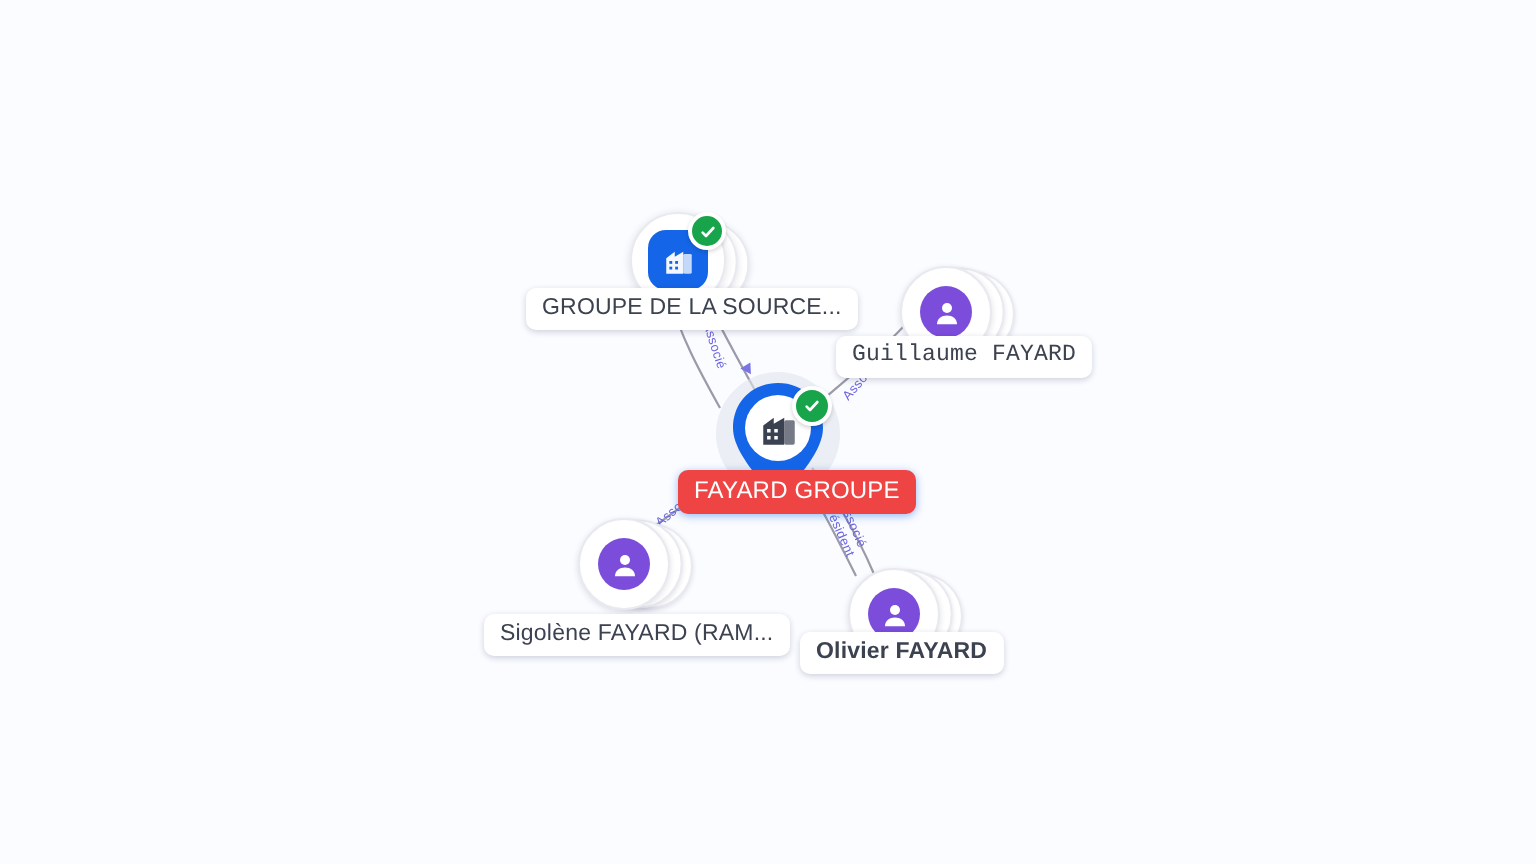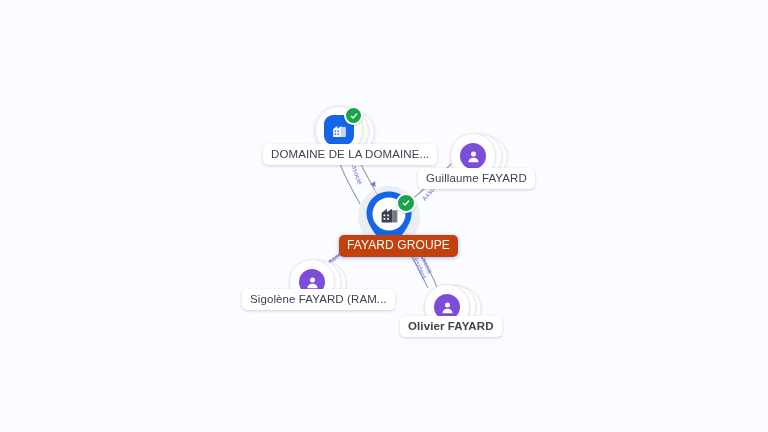--- a/index.html
+++ b/index.html
@@ -83,21 +83,21 @@
     background:#ffffff;
     color:#3c4250;
     font-size:11.5px;
     letter-spacing:.1px;
     padding:4px 8px 5px 8px;
     border-radius:5px;
     box-shadow:0 1px 3px rgba(25,35,80,.20);
     line-height:1.05;
   }
   .node-label.selected{
-    background:#c2410c;
+    background:#ef4444;
     color:#ffffff;
     box-shadow:0 1px 4px rgba(21,101,232,.45);
     font-size:12px;
   }
 
   
   .edge-label{
     position:absolute;
     font-size:6.5px;
     color:#6c63e0;
@@ -156,53 +156,53 @@
         <rect x="9.3" y="16" width="2" height="2" fill="#1565e8"></rect>
       </svg>
     </div>
     <div class="verified-badge">
       <svg width="8" height="8" viewBox="0 0 24 24" fill="none" stroke="#ffffff" stroke-width="4" stroke-linecap="round" stroke-linejoin="round">
         <polyline points="4,13 9,18 20,6"></polyline>
       </svg>
     </div>
   </div>
 </div>
-<div class="node-label" style="left:263px;top:144px;">DOMAINE DE LA DOMAINE...</div>
+<div class="node-label" style="left:263px;top:144px;">GROUPE DE LA SOURCE...</div>
 
 <div class="node" style="left:450px;top:133px;width:58px;height:44px;">
   <div class="stack">
     <div class="card c3"></div>
     <div class="card c2"></div>
     <div class="card c1">
       <div class="avatar-circle">
         <svg width="15" height="15" viewBox="0 0 24 24" fill="#ffffff">
           <circle cx="12" cy="8" r="4"></circle>
           <path d="M4 21c0-4.4 3.6-7 8-7s8 2.6 8 7H4z"></path>
         </svg>
       </div>
     </div>
   </div>
 </div>
-<div class="node-label" style="left:418px;top:168px;">Guillaume FAYARD</div>
+<div class="node-label" style="left:418px;top:168px;font-family:Liberation Mono, monospace;">Guillaume FAYARD</div>
 
 <div class="node" style="left:289px;top:259px;width:58px;height:44px;">
   <div class="stack">
     <div class="card c3"></div>
     <div class="card c2"></div>
     <div class="card c1">
       <div class="avatar-circle">
         <svg width="15" height="15" viewBox="0 0 24 24" fill="#ffffff">
           <circle cx="12" cy="8" r="4"></circle>
           <path d="M4 21c0-4.4 3.6-7 8-7s8 2.6 8 7H4z"></path>
         </svg>
       </div>
     </div>
   </div>
 </div>
-<div class="node-label" style="left:242px;top:289px;">Sigolène FAYARD (RAM...</div>
+<div class="node-label" style="left:242px;top:307px;">Sigolène FAYARD (RAM...</div>
 
 <div class="node" style="left:424px;top:284px;width:58px;height:44px;">
   <div class="stack">
     <div class="card c3"></div>
     <div class="card c2"></div>
     <div class="card c1">
       <div class="avatar-circle">
         <svg width="15" height="15" viewBox="0 0 24 24" fill="#ffffff">
           <circle cx="12" cy="8" r="4"></circle>
           <path d="M4 21c0-4.4 3.6-7 8-7s8 2.6 8 7H4z"></path>

